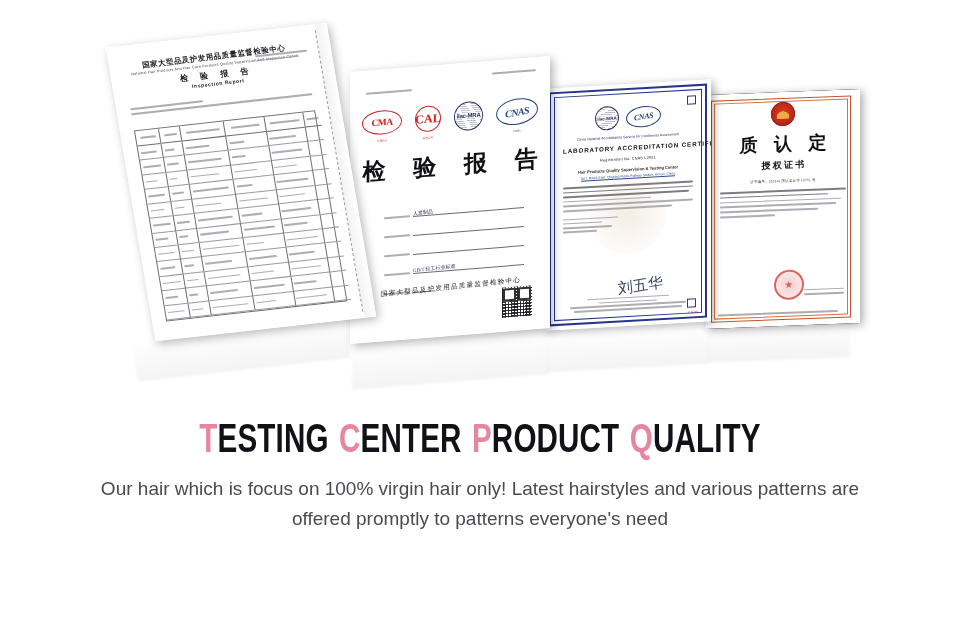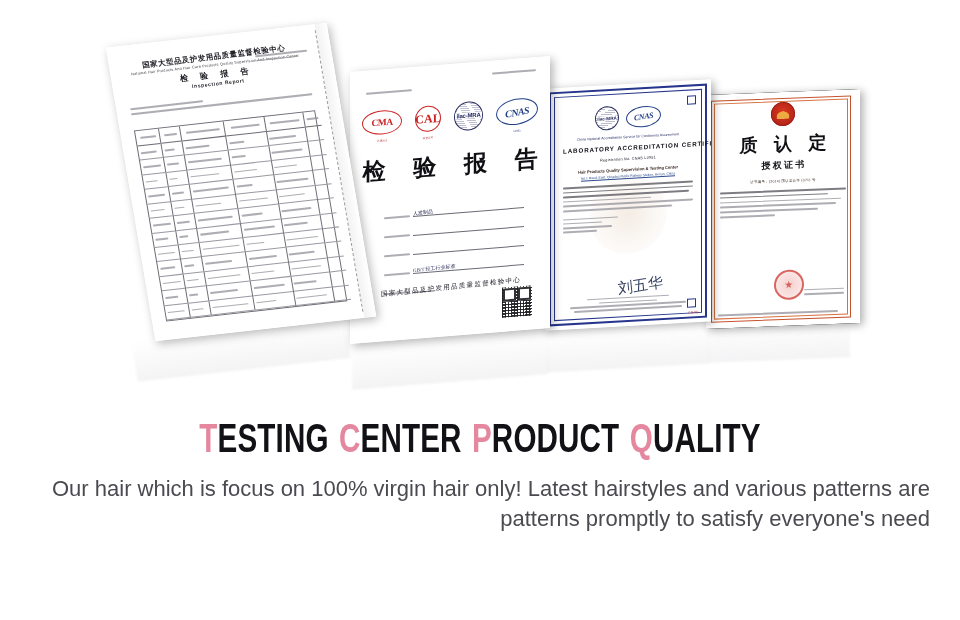--- a/index.html
+++ b/index.html
@@ -192,22 +192,22 @@
   .headline{position:absolute;left:0;right:0;top:416px;text-align:center;
             font-family:"Liberation Sans Narrow","Liberation Sans",sans-serif;
             font-weight:700;font-size:40px;line-height:44px;
             color:#111116;letter-spacing:.2px;
             transform:scaleX(.74);transform-origin:50% 50%;white-space:nowrap;}
   .headline .cap{color:#e4879f;}
   .headline .w{margin-right:14px;}
   .headline .w:last-child{margin-right:0;}
 
   .subtitle{position:absolute;left:50%;transform:translateX(-50%);top:474px;
-            width:900px;text-align:right;color:#4a4a50;
-            font-size:22px;line-height:30px;font-weight:400;}
+            width:900px;text-align:center;color:#4a4a50;
+            font-size:19px;line-height:30px;font-weight:400;}
   .subtitle .l2{display:block;}
 </style>
 </head>
 <body>
 
 <div class="banner">
 
   <div class="stage">
 
     <div class="refl r1"></div>
@@ -625,16 +625,16 @@
     </div>
 
   </div>
 
   <div class="headline">
     <span class="w"><span class="cap">T</span><span>ESTING</span></span><span class="w"><span class="cap">C</span><span>ENTER</span></span><span class="w"><span class="cap">P</span><span>RODUCT</span></span><span class="w"><span class="cap">Q</span><span>UALITY</span></span>
   </div>
 
   <div class="subtitle">
     <span class="l1">Our hair which is focus on 100% virgin hair only! Latest hairstyles and various patterns are</span>
-    <span class="l2">patterns promptly to satisfy everyone's need</span>
+    <span class="l2">offered promptly to patterns everyone's need</span>
   </div>
 
 </div>
 
 </body></html>

